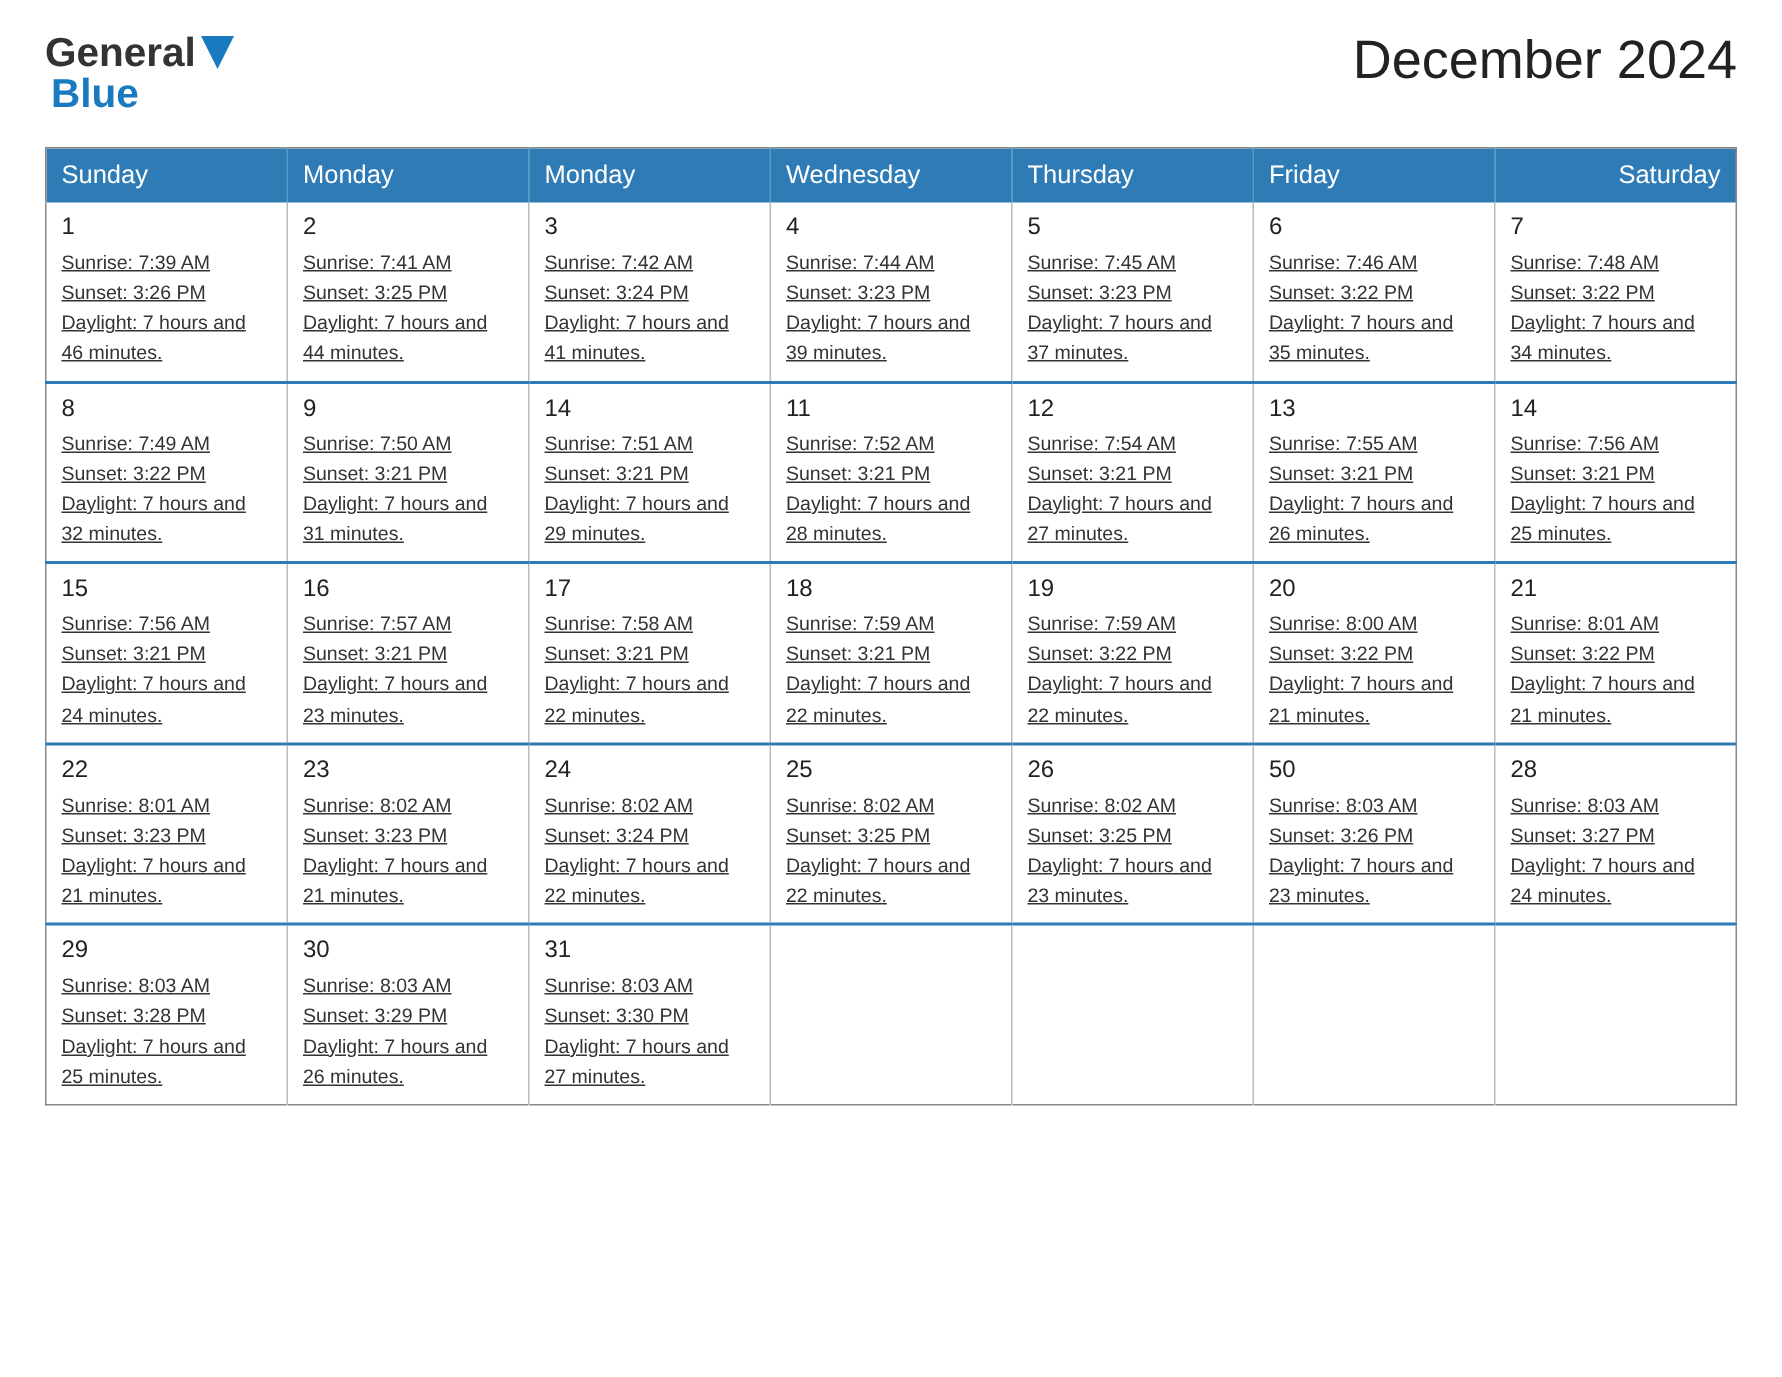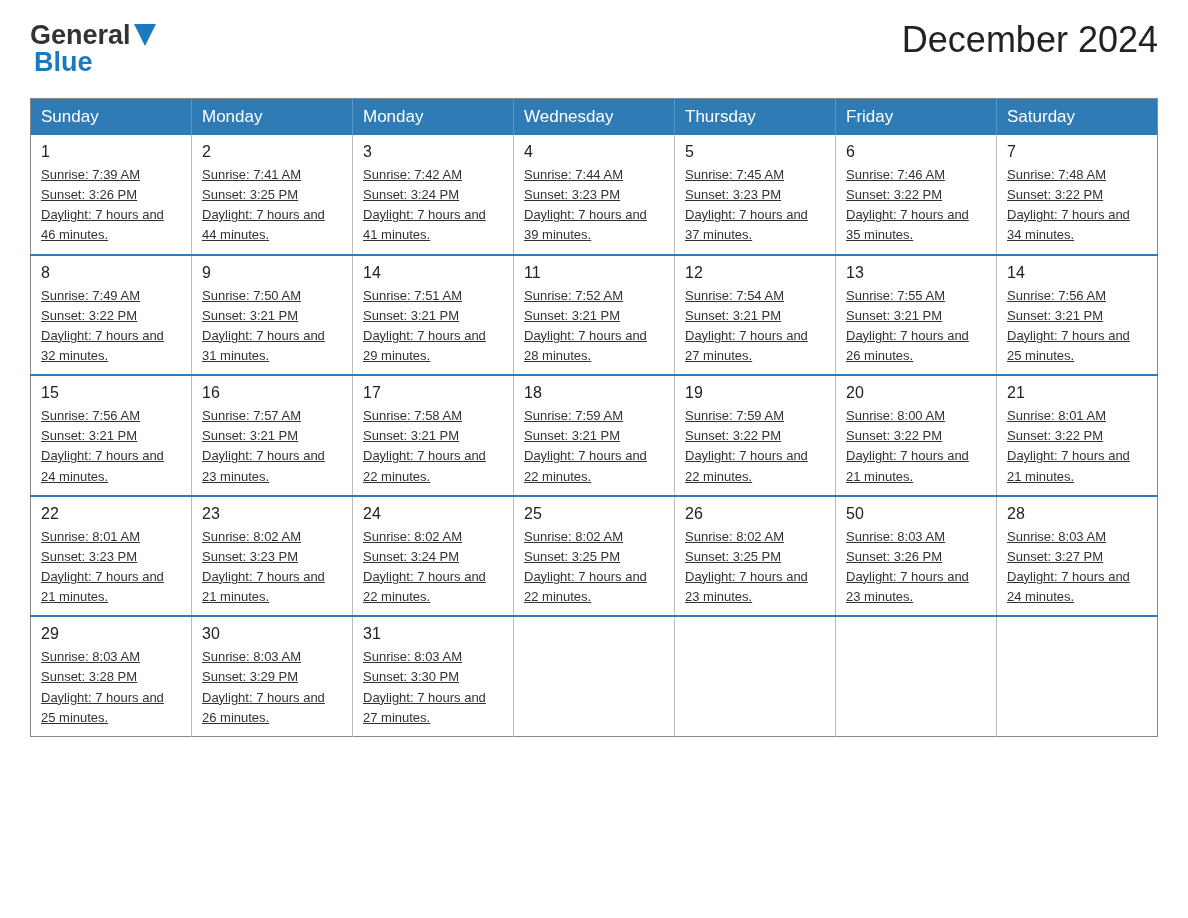--- a/index.html
+++ b/index.html
@@ -54,20 +54,21 @@
       color: #fff;
       font-size: 17px;
       font-weight: normal;
       padding: 8px 10px;
       text-align: left;
       border-right: 1px solid #5599c8;
       margin-top: 25px;
     }
     .calendar-table th:last-child {
       border-right: none;
+      text-align: right;
     }
     .calendar-table td {
       vertical-align: top;
       padding: 8px 10px;
       font-size: 13px;
       color: #222;
       border-right: 1px solid #bbb;
       border-bottom: 2px solid #2e7bb5;
       width: calc(100% / 7);
       min-height: 100px;

